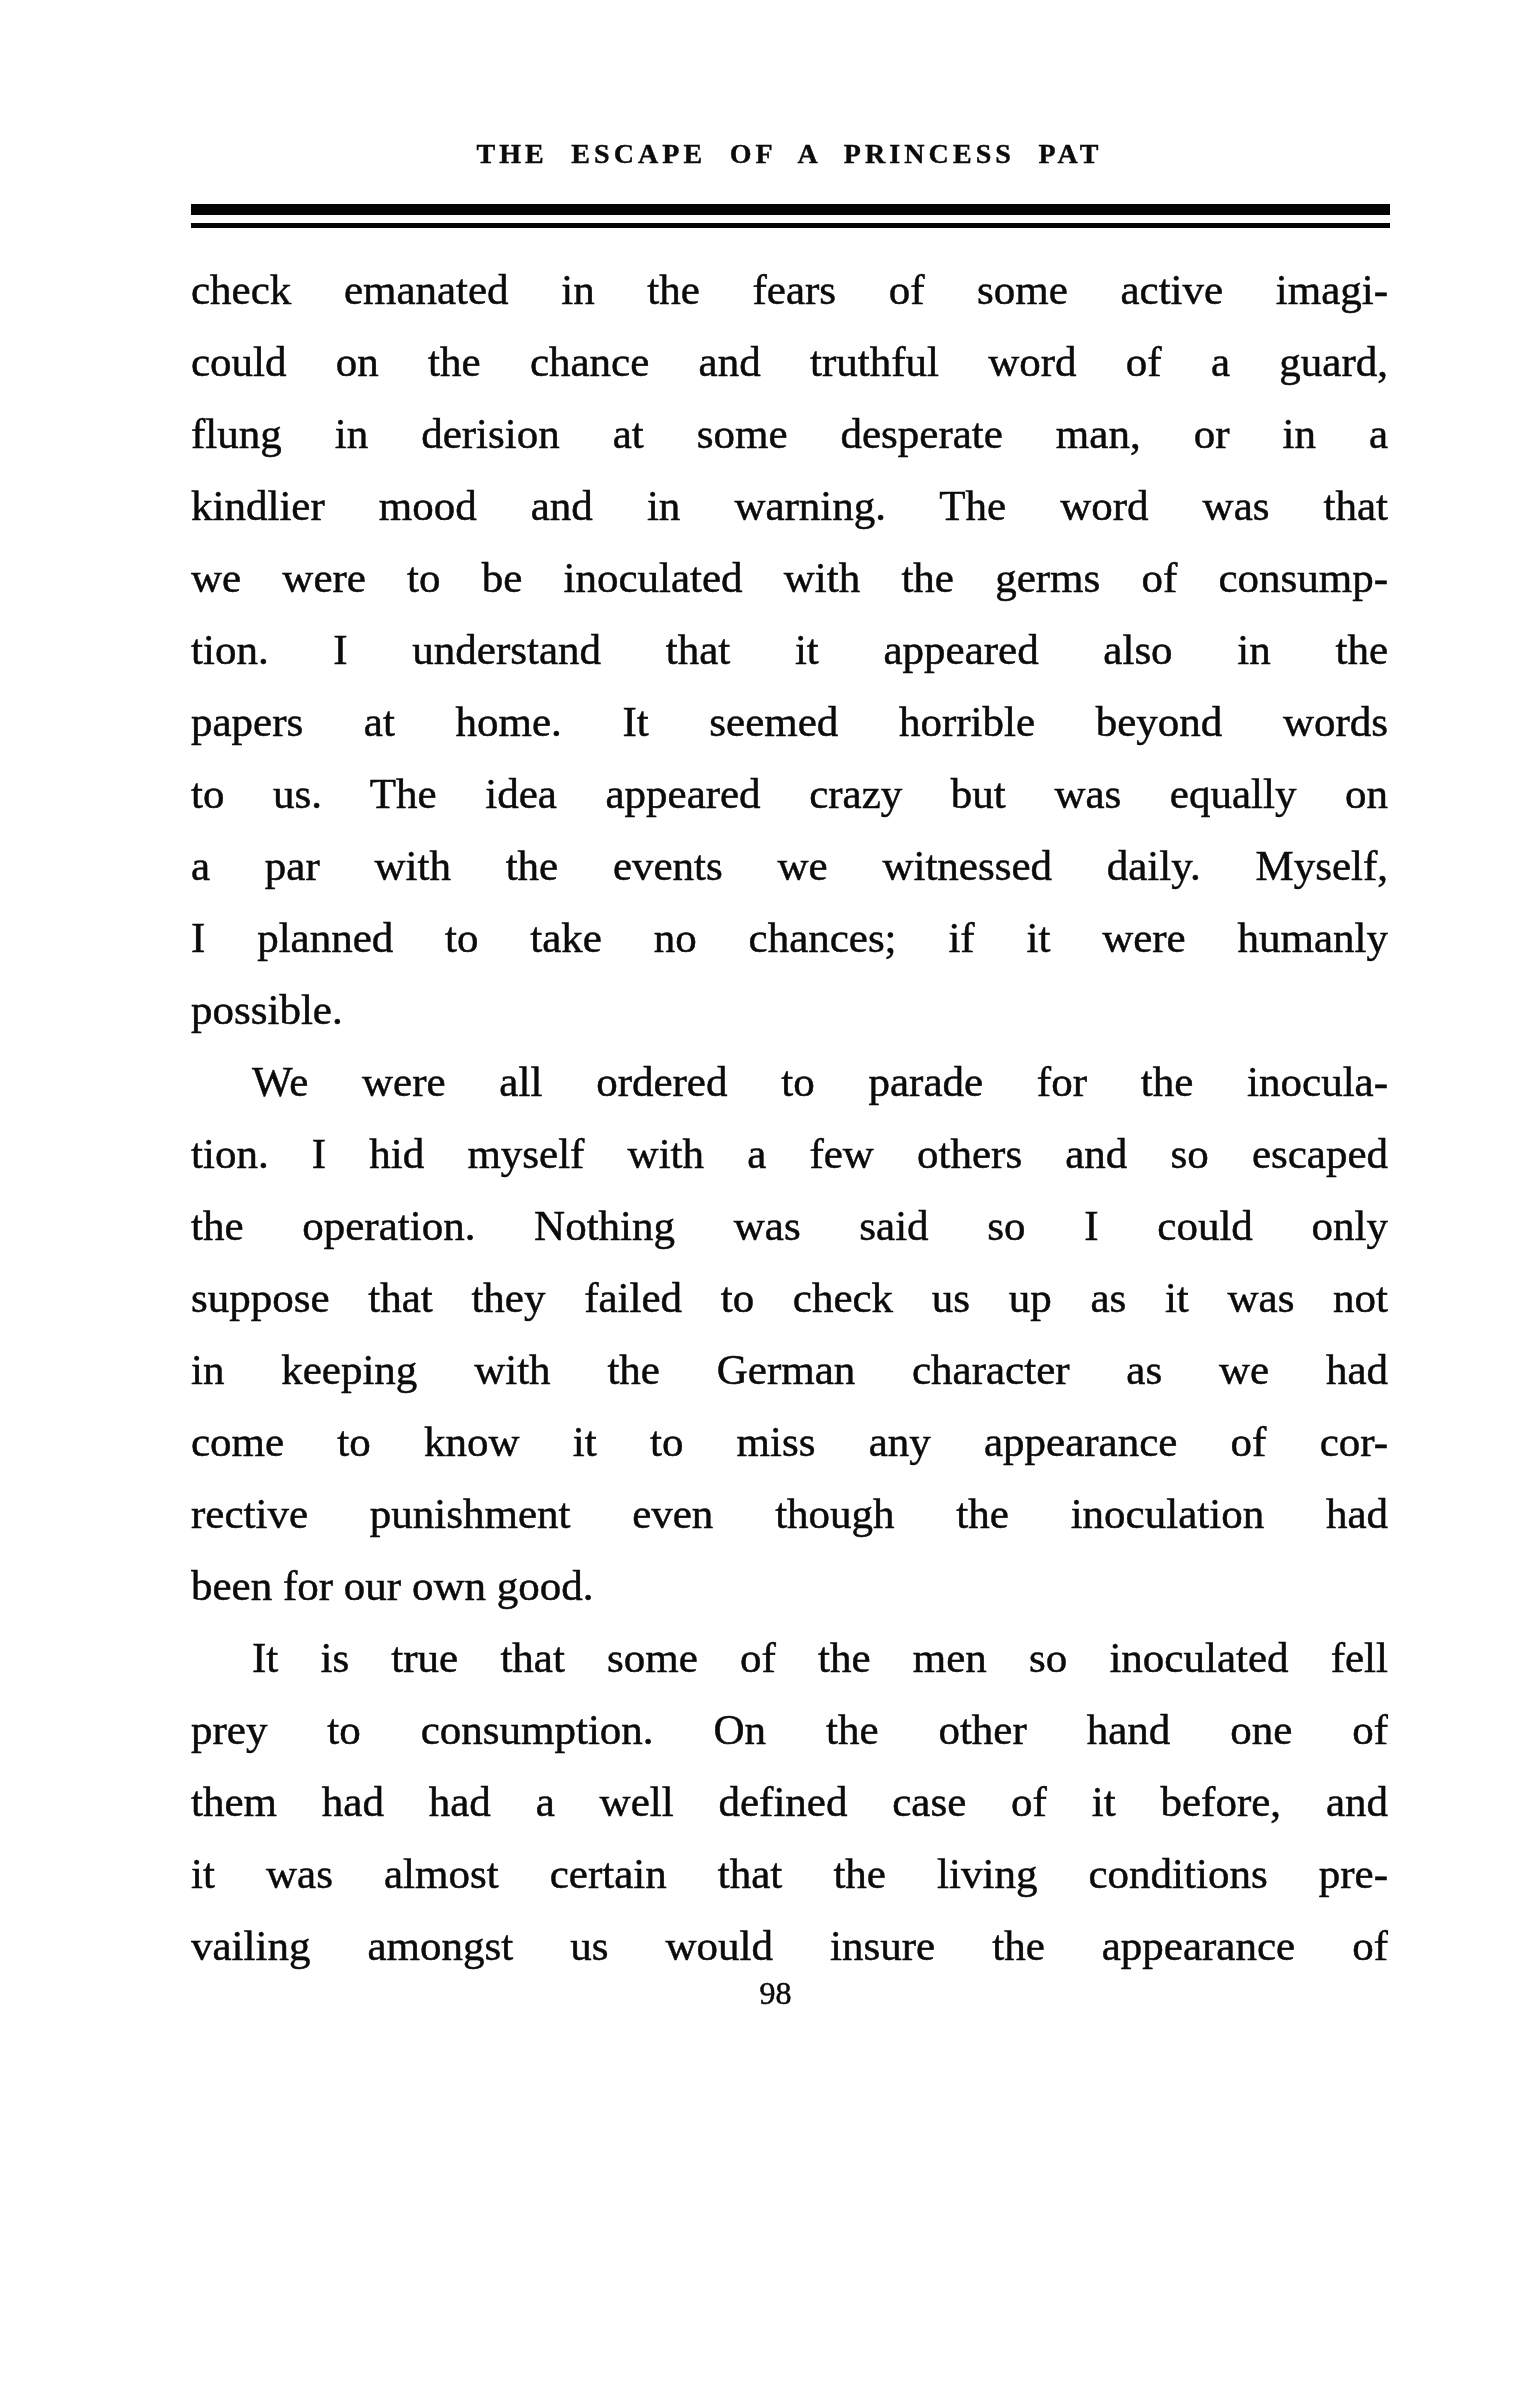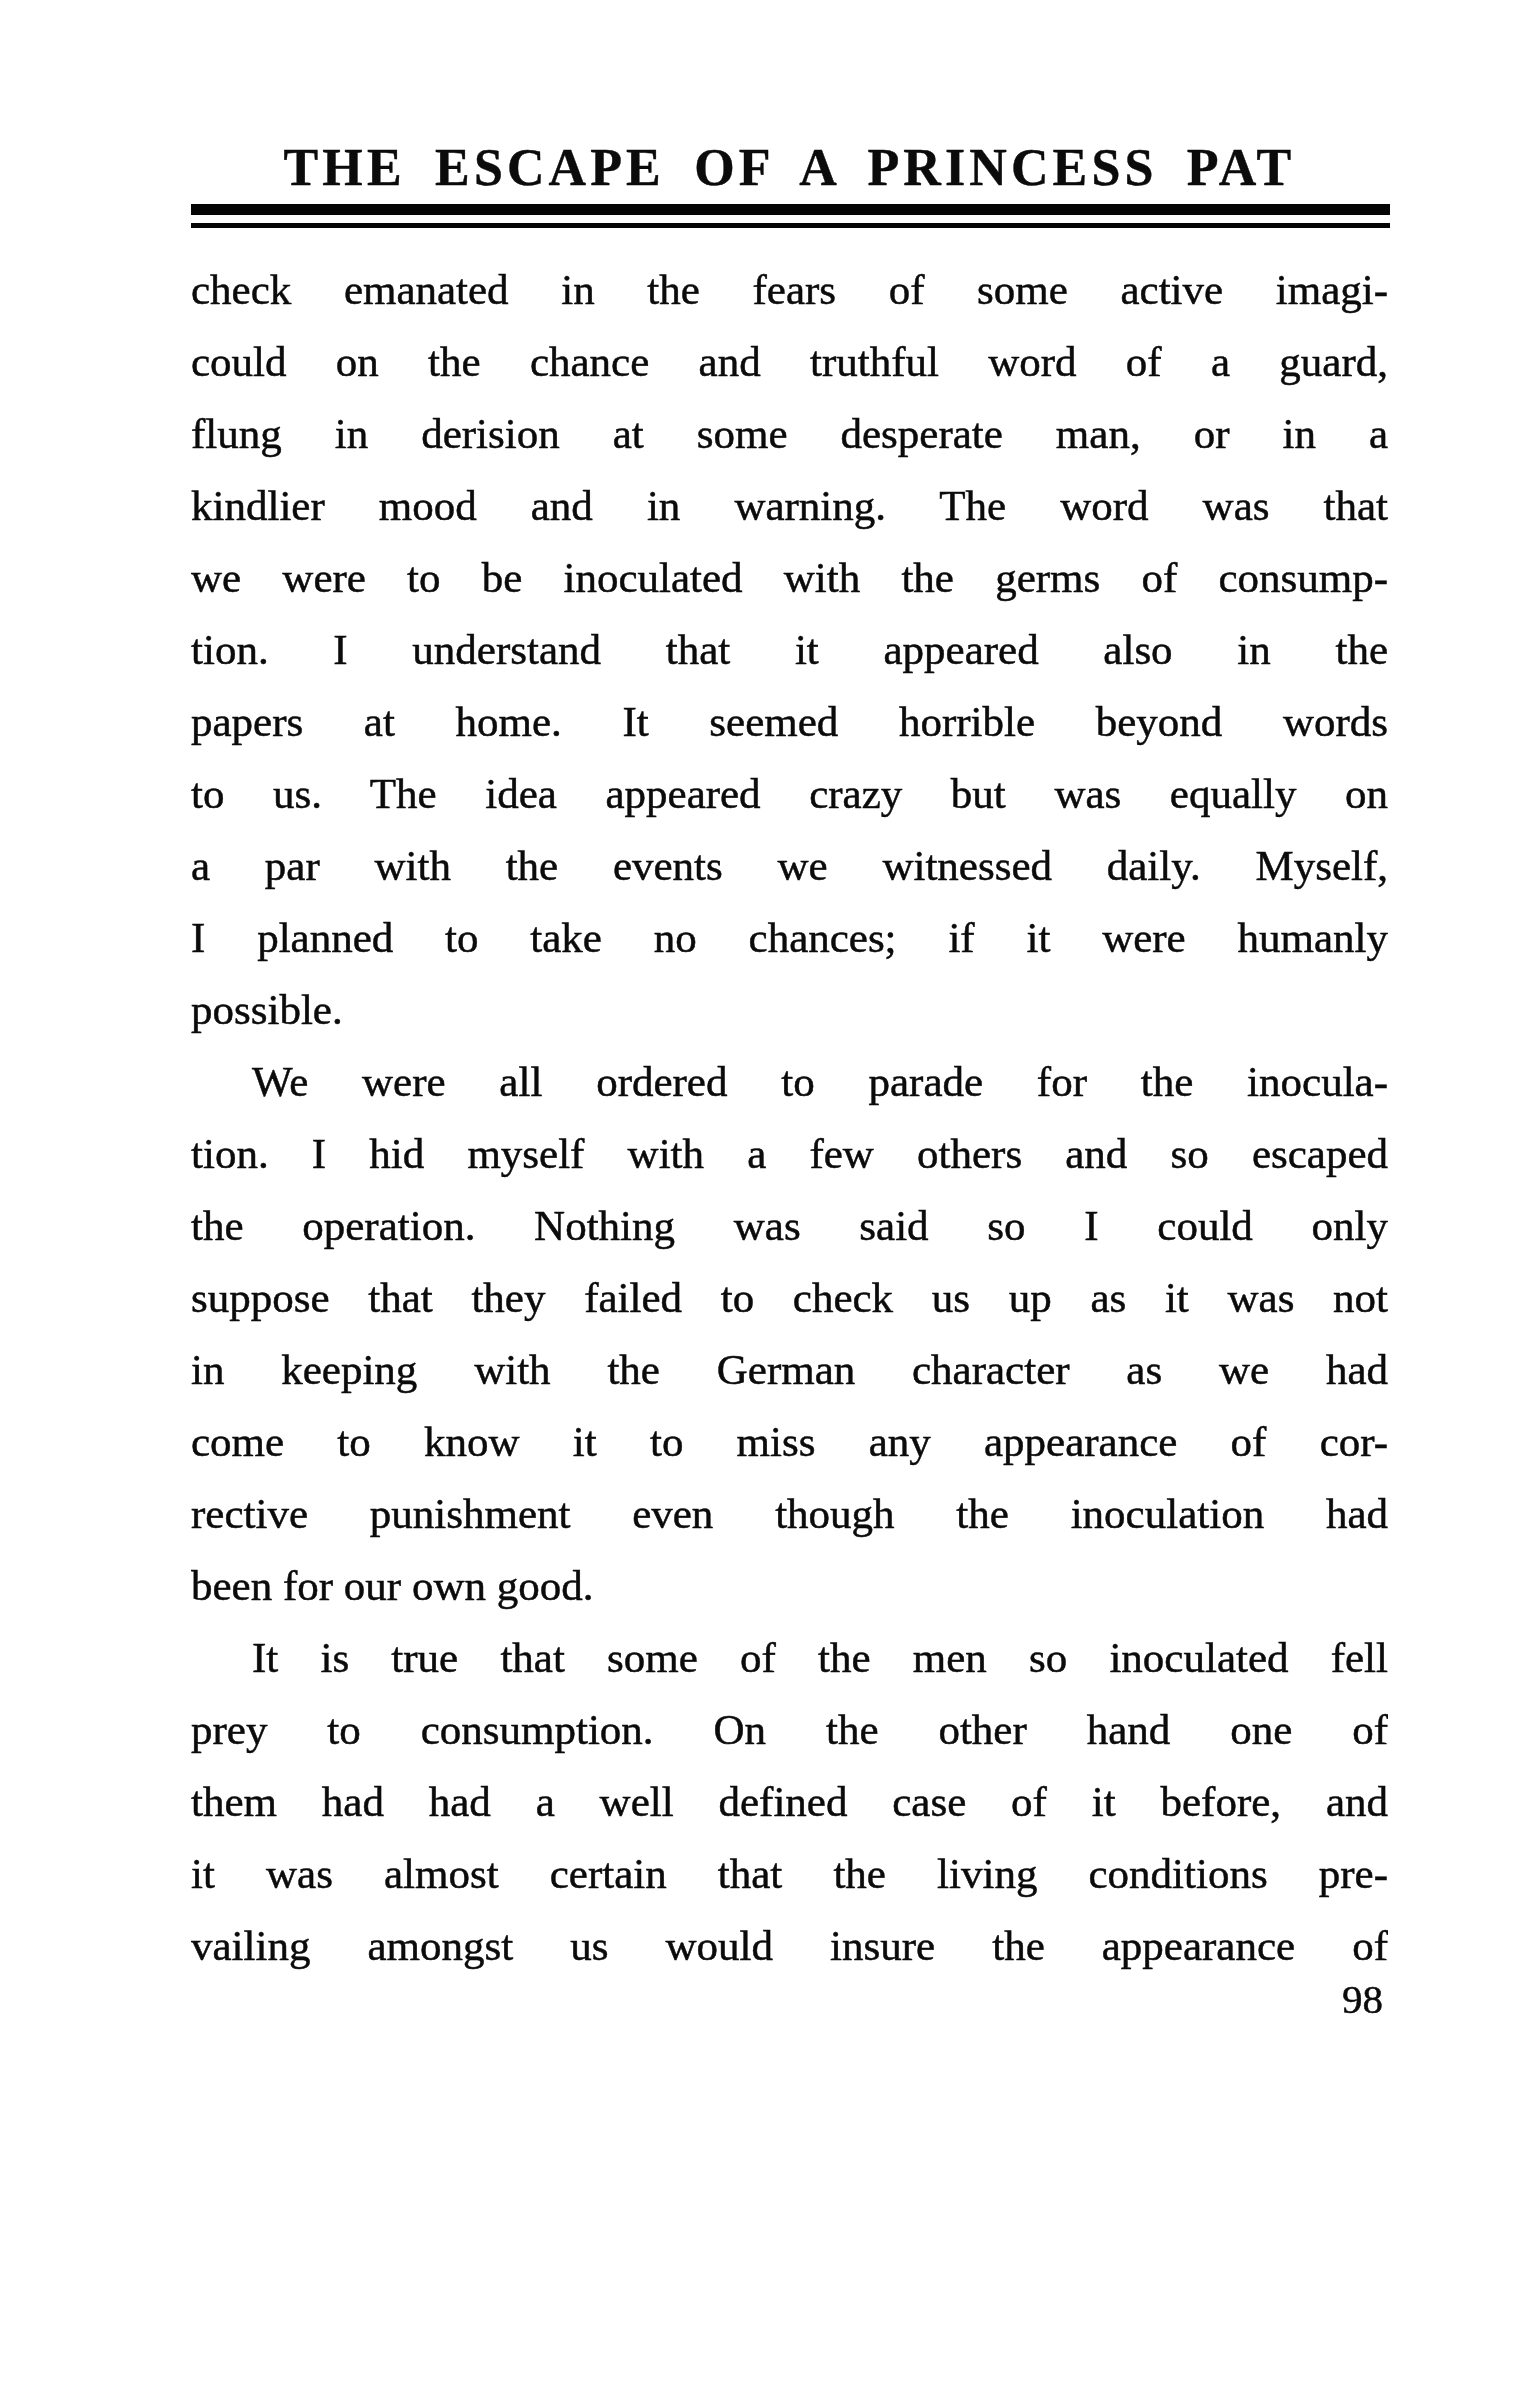--- a/index.html
+++ b/index.html
@@ -16,21 +16,21 @@
     font-family: "Liberation Serif", "DejaVu Serif", serif;
     overflow: hidden;
   }
   .running-header {
     position: absolute;
     top: 138px;
     left: 191px;
     width: 1197px;
     margin: 0;
     text-align: center;
-    font-size: 52px;
+    font-size: 28px;
     font-weight: bold;
     letter-spacing: 4.1px;
     word-spacing: 12.3px;
     white-space: nowrap;
     -webkit-text-stroke: 0.4px #0b0b0b;
   }
   .rule-thick {
     position: absolute;
     top: 204px;
     left: 191px;
@@ -66,24 +66,24 @@
   .line.no-justify {
     text-align: left;
     text-align-last: left;
   }
   .line.indent {
     text-indent: 61px;
   }
   .page-number {
     position: absolute;
     top: 1975px;
-    left: 186px;
+    left: 177px;
     width: 1197px;
-    text-align: right;
-    font-size: 41px;
+    text-align: center;
+    font-size: 32px;
     -webkit-text-stroke: 0.5px #0b0b0b;
   }
 </style>
 </head>
 <body>
 
 <div class="page">
   <h1 class="running-header">THE ESCAPE OF A PRINCESS PAT</h1>
   <div class="rule-thick"></div>
   <div class="rule-thin"></div>

